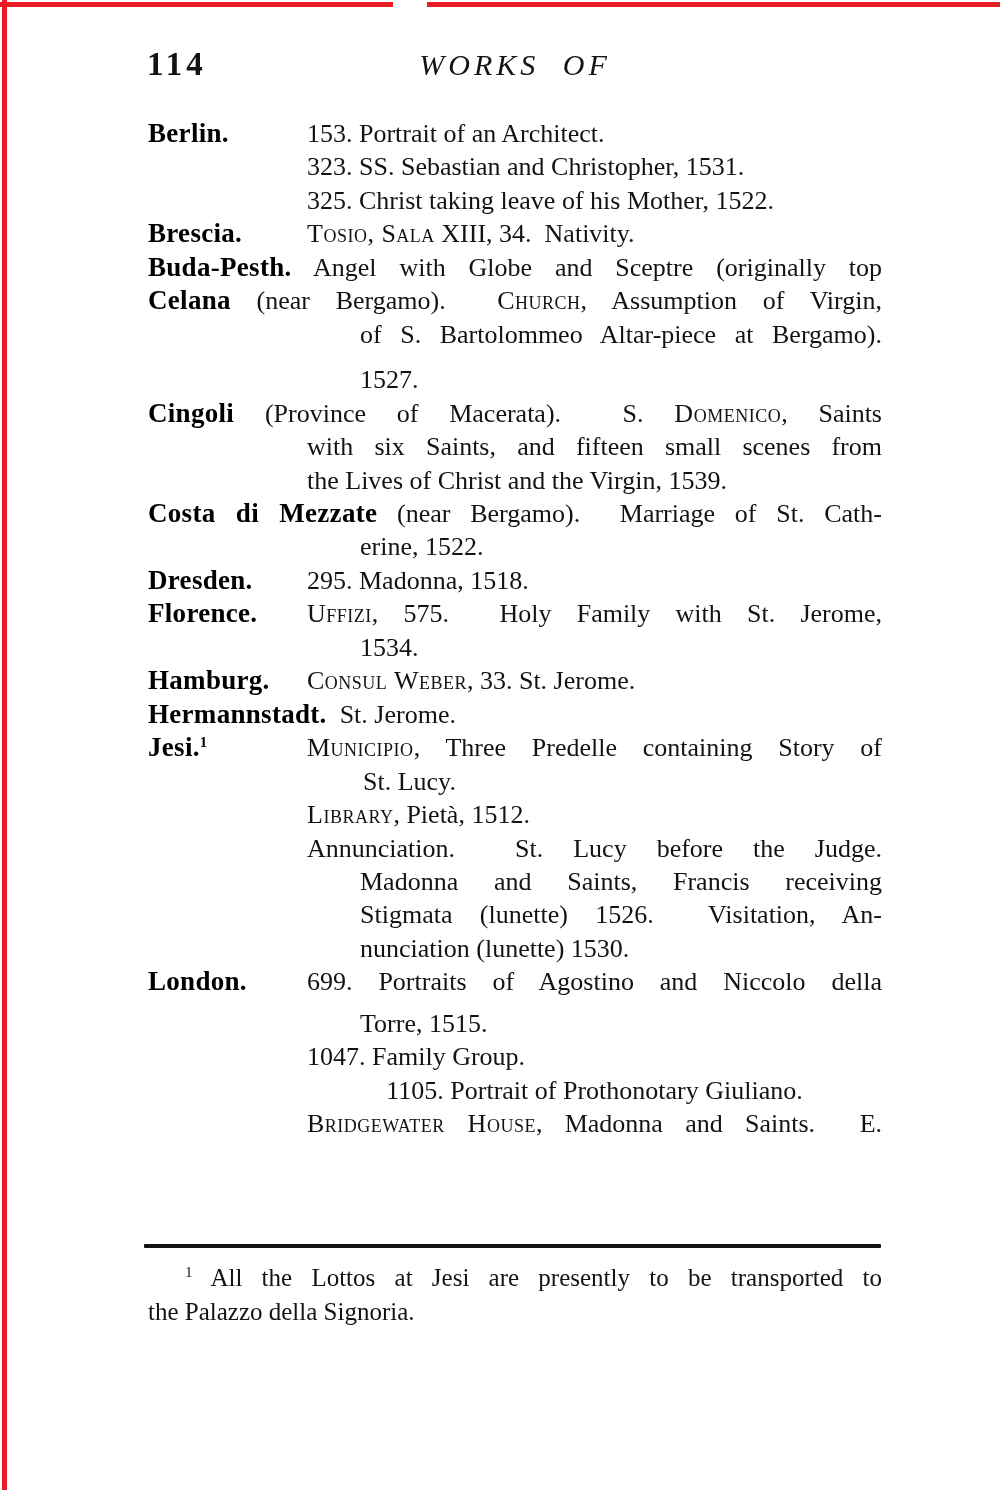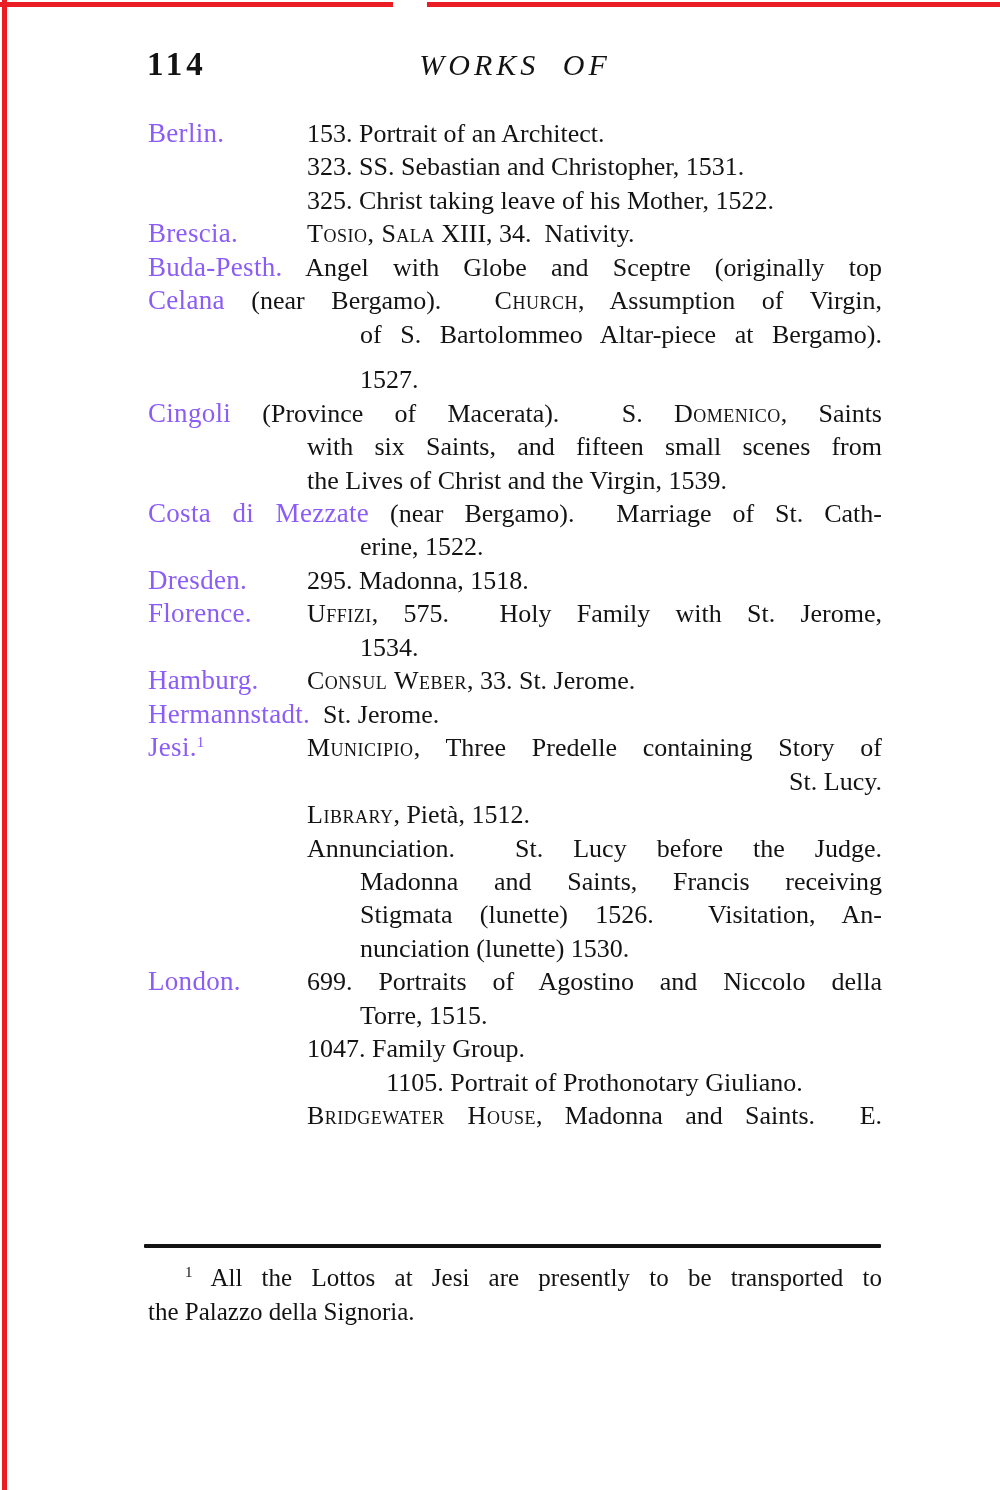--- a/index.html
+++ b/index.html
@@ -45,24 +45,24 @@
     position: relative;
     line-height: 33.45px;
     font-size: 26px;
     white-space: pre-wrap;
   }
   .line.just {
     text-align: justify;
     text-align-last: justify;
   }
   .city {
-    font-weight: normal;
+    font-weight: bold;
     font-size: 27px;
     letter-spacing: 0.3px;
-    color: #8b5cf6;
+    color: #000000;
   }
   .city.abs { position: absolute; left: 0; top: 0; }
   .sc { font-variant: small-caps; letter-spacing: 0.5px; }
   .plain { }
   .sup {
     font-size: 15px;
     vertical-align: 9px;
     line-height: 0;
   }
 
@@ -108,28 +108,28 @@
       <div class="line just" style="padding-left: 159px;"><span class="plain">with six Saints, and fifteen small scenes from</span></div>
       <div class="line" style="padding-left: 159px;"><span class="plain">the Lives of Christ and the Virgin, 1539.</span></div>
       <div class="line just"><span class="city">Costa di Mezzate</span><span class="plain"> (near Bergamo).  Marriage of St. Cath-</span></div>
       <div class="line" style="padding-left: 212px;"><span class="plain">erine, 1522.</span></div>
       <div class="line" style="padding-left: 159px;"><span class="city abs">Dresden.</span><span class="plain">295. Madonna, 1518.</span></div>
       <div class="line just" style="padding-left: 159px;"><span class="city abs">Florence.</span><span class="sc">Uffizi</span><span class="plain">, 575.  Holy Family with St. Jerome,</span></div>
       <div class="line" style="padding-left: 212px;"><span class="plain">1534.</span></div>
       <div class="line" style="padding-left: 159px;"><span class="city abs">Hamburg.</span><span class="sc">Consul Weber</span><span class="plain">, 33. St. Jerome.</span></div>
       <div class="line"><span class="city">Hermannstadt.</span><span class="plain">  St. Jerome.</span></div>
       <div class="line just" style="padding-left: 159px;"><span class="city abs">Jesi.<span class="sup">1</span></span><span class="sc">Municipio</span><span class="plain">, Three Predelle containing Story of</span></div>
-      <div class="line" style="padding-left: 215px; text-align: right;"><span class="plain">St. Lucy.</span></div>
+      <div class="line" style="padding-left: 215px;"><span class="plain">St. Lucy.</span></div>
       <div class="line" style="padding-left: 159px;"><span class="sc">Library</span><span class="plain">, Pietà, 1512.</span></div>
       <div class="line just" style="padding-left: 159px;"><span class="plain">Annunciation.  St. Lucy before the Judge.</span></div>
       <div class="line just" style="padding-left: 212px;"><span class="plain">Madonna and Saints, Francis receiving</span></div>
       <div class="line just" style="padding-left: 212px;"><span class="plain">Stigmata (lunette) 1526.  Visitation, An-</span></div>
       <div class="line" style="padding-left: 212px;"><span class="plain">nunciation (lunette) 1530.</span></div>
       <div class="line just" style="padding-left: 159px;"><span class="city abs">London.</span><span class="plain">699. Portraits of Agostino and Niccolo della</span></div>
-      <div class="line" style="padding-left: 212px;"><span class="plain">Torre, 1515.</span></div>
+      <div class="line" style="padding-left: 212px; margin-top: 8px;"><span class="plain">Torre, 1515.</span></div>
       <div class="line" style="padding-left: 159px;"><span class="plain">1047. Family Group.</span></div>
       <div class="line" style="padding-left: 159px; text-align: center;"><span class="plain">1105. Portrait of Prothonotary Giuliano.</span></div>
       <div class="line just" style="padding-left: 159px;"><span class="sc">Bridgewater House</span><span class="plain">, Madonna and Saints.  E.</span></div>
     </div>
 
   <div id="footnote-rule"></div>
   <div id="footnote">
       <div class="line just" style="padding-left: 37px;"><span class="sup">1</span><span class="plain"> All the Lottos at Jesi are presently to be transported to</span></div>
       <div class="line"><span class="plain">the Palazzo della Signoria.</span></div>
     </div>

